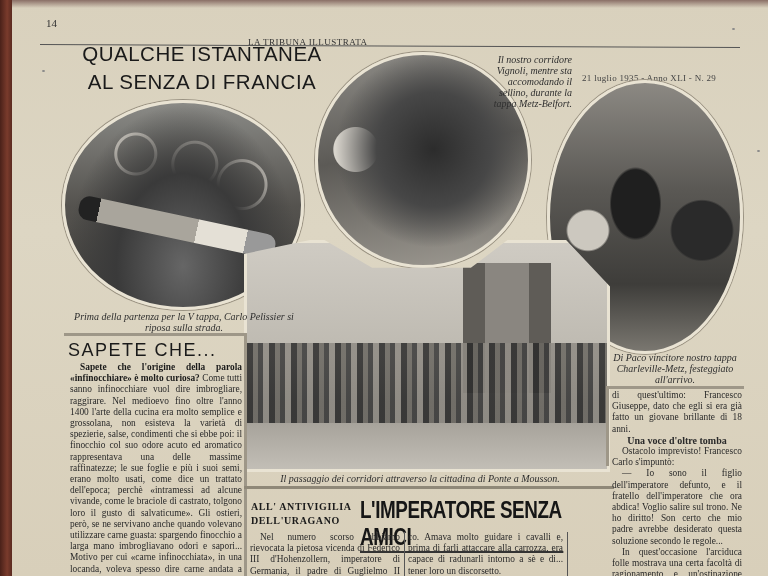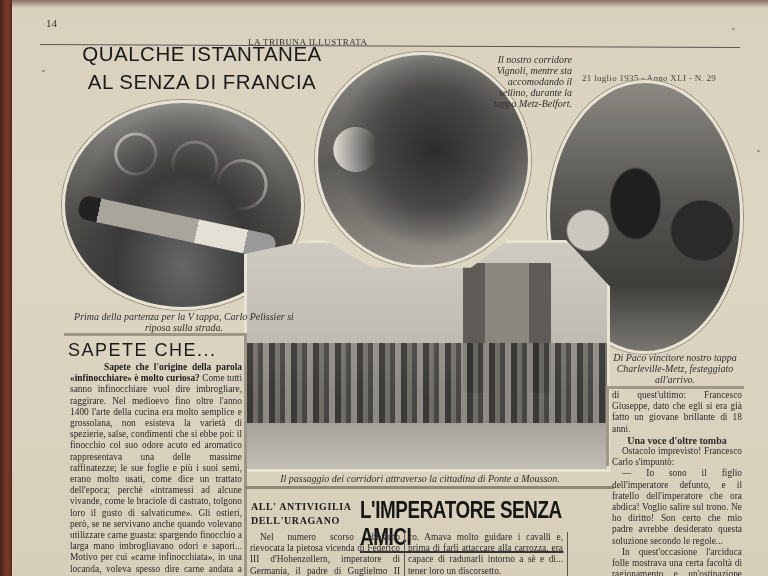--- a/index.html
+++ b/index.html
@@ -101,21 +101,21 @@
   }
   .box-title {
     position: absolute; left: 56px; top: 340px; width: 176px;
     font-family: "Liberation Sans", sans-serif; font-size: 18px; letter-spacing: 1.5px; color: #1a1a1a;
   }
   .body-text {
     position: absolute; font-size: 9.4px; line-height: 11.2px; color: #2a2a2a; text-align: justify;
   }
   .body-text p { margin: 0; text-indent: 10px; }
   .body-text p.lead { text-indent: 10px; }
-  .body-text b { color: #1a1a1a; margin-left: 24px; }
+  .body-text b { color: #1a1a1a; }
   .col-sapete { left: 58px; top: 362px; width: 172px; }
   .rule-h {
     position: absolute; background: #8f8878; height: 3px;
   }
   .rule-bottom { left: 232px; top: 486px; width: 370px; }
   .section-left-title {
     position: absolute; left: 239px; top: 500px; font-size: 10px; font-weight: bold; letter-spacing: 0.6px; color: #1a1a1a; line-height: 14px;
   }
   .imperatore-title {
     position: absolute; left: 348px; top: 497px; width: 248px;

